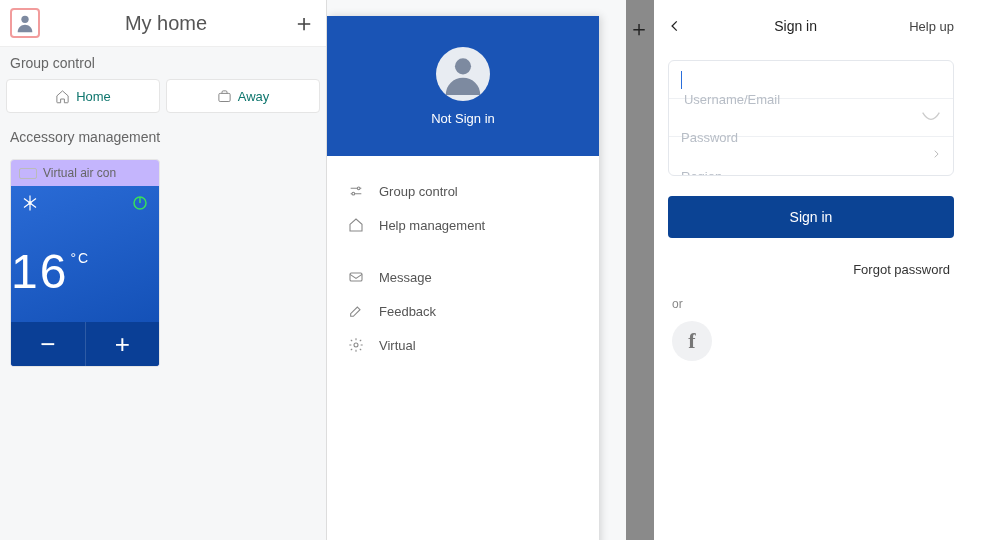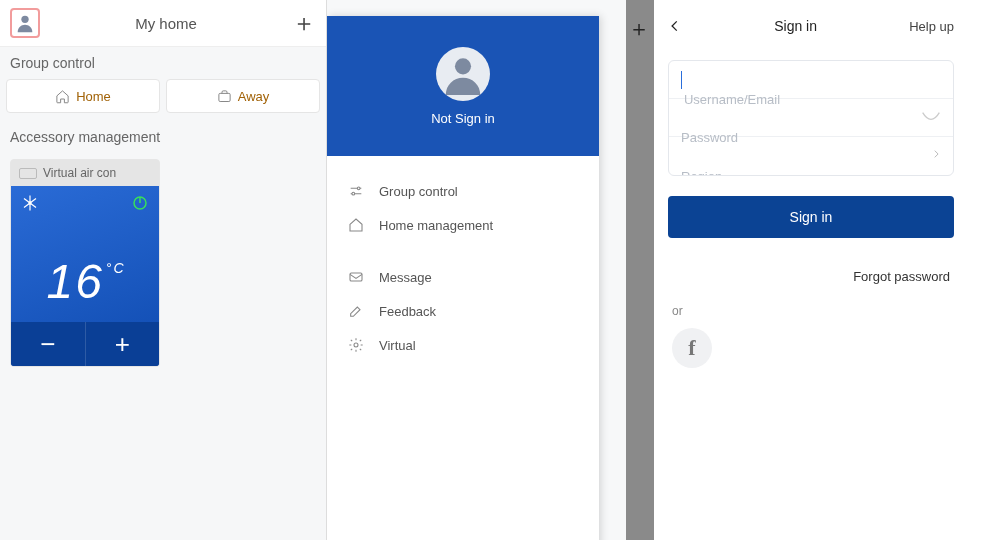--- a/index.html
+++ b/index.html
@@ -36,32 +36,32 @@
     display:flex; align-items:center; justify-content:center;
     background:#fff;
   }
   .avatar-small svg { width:22px; height:22px; }
   .plus { font-size:24px; color:#444; font-weight:300; }
   .section-title { padding: 8px 10px; font-size:14px; color:#666; background:#f6f7f8;}
   .btn-row { display:flex; gap:6px; padding: 0 6px 8px; }
   .btn-half {
     flex:1; background:#fff; border:1px solid #e5e5e5;
     border-radius:4px; height:34px; display:flex; align-items:center; justify-content:center;
-    gap:6px; font-size:13px; color:#a16207;
+    gap:6px; font-size:13px; color:#0f766e;
   }
   .ac-card {
-    margin: 6px 10px; width: 150px; background:#e5e5e5; border:1px solid #e6e6e6; border-radius:4px;
+    margin: 6px 10px; width: 150px; background:#c4b5fd; border:1px solid #e6e6e6; border-radius:4px;
     overflow:hidden;
   }
   .ac-title { display:flex; align-items:center; gap:6px; padding:6px 8px; font-size:12px; color:#666;}
   .ac-title .box { width:18px; height:11px; border:1px solid #bbb; border-radius:2px;}
   .ac-body { background:#185bc0; background:linear-gradient(160deg,#2a6bd6 0%,#0f4bb0 100%); height:180px; position:relative; color:#fff;}
   .ac-icons { display:flex; justify-content:space-between; padding:8px 10px;}
   .snow svg, .power svg { width:18px; height:18px;}
-  .temp { text-align:center; font-size:48px; font-weight:200; margin-top:31px; letter-spacing:2px; position:relative;font-style:italic;}
+  .temp { font-size:48px; font-weight:200; margin-top:21px; letter-spacing:2px; position:relative;}
   .temp .deg { font-size:14px; vertical-align: top; position:relative; top:6px; left:2px; font-weight:300;}
   .ac-ctrl { position:absolute; bottom:0; left:0; right:0; height:44px; background:#0a3f96; display:flex;}
   .ac-ctrl div { flex:1; display:flex; align-items:center; justify-content:center; font-size:26px; font-weight:300;}
   .ac-ctrl div:first-child { border-right:1px solid rgba(255,255,255,0.15);}
   
   .p2 { width: 327px; position:relative; }
   .drawer-bg { position:absolute; right:0; top:0; width:28px; height:540px; background:#8a8a8a; z-index:0;}
   .drawer-bg .plus2 { position:absolute; top:14px; right:4px; font-size:22px; color:#222;}
   .drawer { position:absolute; left:0; top:16px; width:272px; height:540px; background:#fff; z-index:1; box-shadow:2px 0 8px rgba(0,0,0,0.15);}
   .drawer-head { height:140px; background:#1a54b5; display:flex; flex-direction:column; align-items:center; justify-content:center; gap:10px;}
@@ -83,36 +83,36 @@
   .p3-header .signup { font-size:13px; color:#444;}
   .form { margin: 14px 14px 0; border:1px solid #e4e7ec; border-radius:6px; overflow:hidden;}
   .field { height:38px; display:flex; align-items:center; padding:0 12px; border-bottom:1px solid #eef0f3; position:relative;}
   .field:last-child { border-bottom:none;}
   .field input { border:none; outline:none; width:100%; font-size:13px; background:transparent;margin-top:40px;}
   .field input::placeholder { color:#b7bdc6;}
   .field .chev { color:#bbb; font-size:16px;}
   .field .eye { color:#ccc;}
   .cursor { width:1px; height:18px; background:#2a6edb; margin-right:2px;}
   .signin-btn { margin:20px 14px 0; height:42px; background:#0b4394; color:#fff; border-radius:4px; display:flex; align-items:center; justify-content:center; font-size:14px;}
-  .forgot { text-align:right; padding: 31px 18px 0; font-size:13px; color:#333; font-weight:500;}
+  .forgot { text-align:right; padding: 16px 18px 0; font-size:13px; color:#333; font-weight:500;margin-top:8px;}
   .or { padding: 20px 18px 10px; font-size:12px; color:#888;}
   .fb { margin-left:18px; width:40px; height:40px; border-radius:50%; background:#f0f1f3; display:flex; align-items:center; justify-content:center; color:#777; font-family:Georgia,serif; font-size:22px; font-weight:600;}
 </style>
 </head>
 <body>
 
 <div class="panel p1">
   <div class="p1-header">
     <div class="avatar-small">
       <svg viewBox="0 0 24 24">
           <circle cx="12" cy="8" r="4" fill="#7d8aa0"></circle>
           <path d="M4 22c0-5 4-8 8-8s8 3 8 8" fill="#7d8aa0"></path>
         </svg>
     </div>
-    <div style="font-size:15px;color:#555;">My home</div>
+    <div style="font-size:20px;color:#555;">My home</div>
     <div class="plus">＋</div>
   </div>
   <div class="section-title">Group control</div>
   <div class="btn-row">
     <div class="btn-half">
       <svg width="15" height="15" viewBox="0 0 24 24" fill="none" stroke="#888" stroke-width="1.6">
           <path d="M3 11l9-8 9 8v10a1 1 0 0 1-1 1h-5v-6h-6v6H4a1 1 0 0 1-1-1z"></path>
         </svg>
       <span>Home</span>
     </div>
@@ -180,21 +180,21 @@
             </svg>
           </span>
         <span>Group control</span>
       </div>
       <div class="menu-item">
         <span class="ic">
             <svg width="16" height="16" viewBox="0 0 24 24" fill="none" stroke="#888" stroke-width="1.6">
               <path d="M3 11l9-8 9 8v10H3z"></path>
             </svg>
           </span>
-        <span>Home management</span>
+        <span>Help management</span>
       </div>
       <div class="menu-gap"></div>
       <div class="menu-item">
         <span class="ic">
             <svg width="16" height="16" viewBox="0 0 24 24" fill="none" stroke="#888" stroke-width="1.6">
               <rect x="3" y="6" width="18" height="12" rx="2"></rect>
               <path d="M3 8l9 6 9-6"></path>
             </svg>
           </span>
         <span>Message</span>

